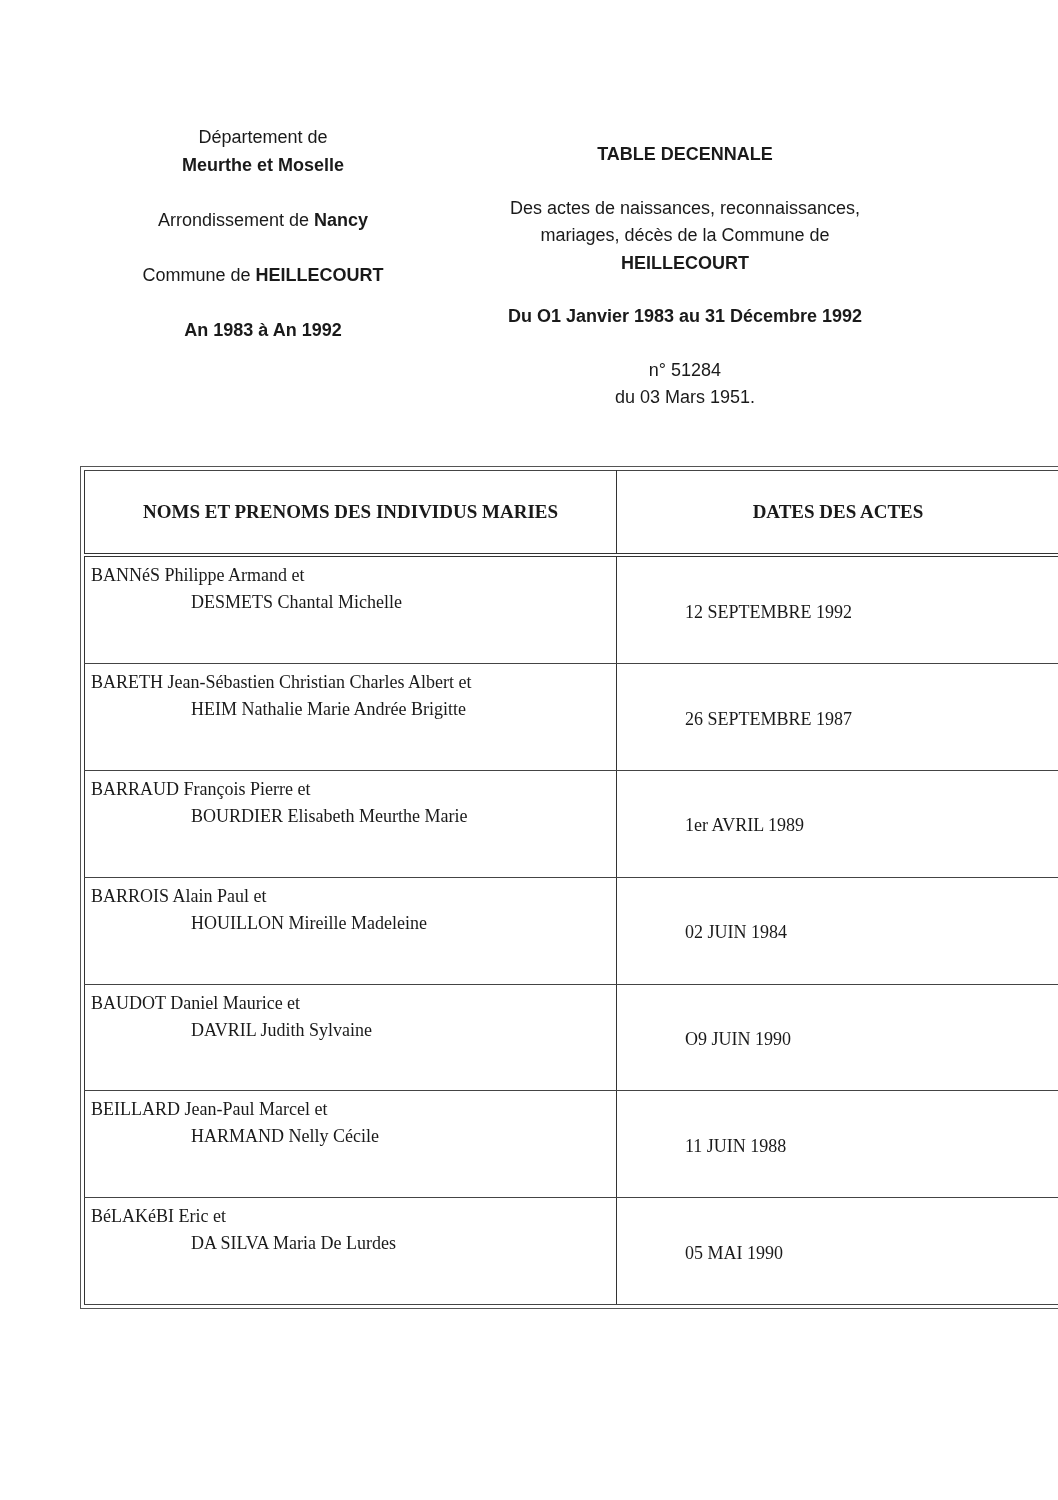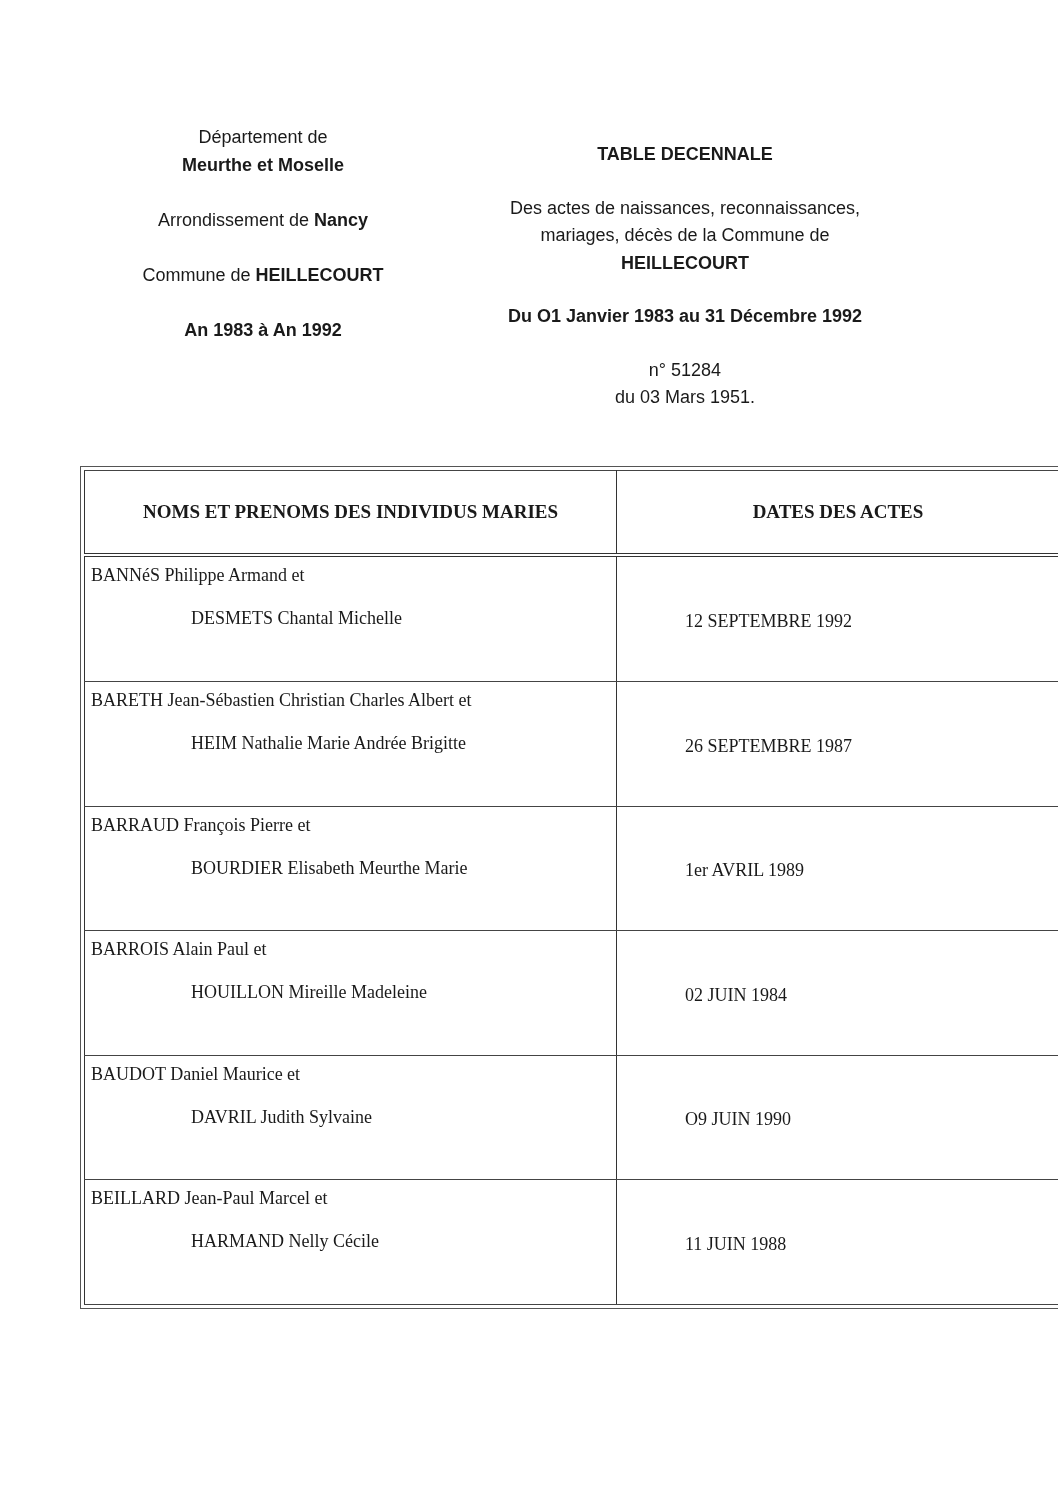--- a/index.html
+++ b/index.html
@@ -91,21 +91,20 @@
     }
     td.names .line1 {
       display: block;
       margin-top: 5px;
       line-height: 27px;
     }
     td.names .line2 {
       display: block;
       padding-left: 100px;
       line-height: 27px;
-      margin-top: 16px;
     }
     td.date {
       text-align: left;
       padding-left: 68px !important;
       padding-top: 4px !important;
     }
   </style>
 </head>
 <body>
 
@@ -181,15 +180,22 @@
           </td>
           <td class="date">O9 JUIN 1990</td>
         </tr>
         <tr>
           <td class="names">
             <span class="line1">BEILLARD Jean-Paul Marcel et</span>
             <span class="line2">HARMAND Nelly Cécile</span>
           </td>
           <td class="date">11 JUIN 1988</td>
         </tr>
+        <tr>
+          <td class="names">
+            <span class="line1">BéLAKéBI Eric et</span>
+            <span class="line2">DA SILVA Maria De Lurdes</span>
+          </td>
+          <td class="date">05 MAI 1990</td>
+        </tr>
       </tbody>
   </table>
 </div>
 
 </body></html>

